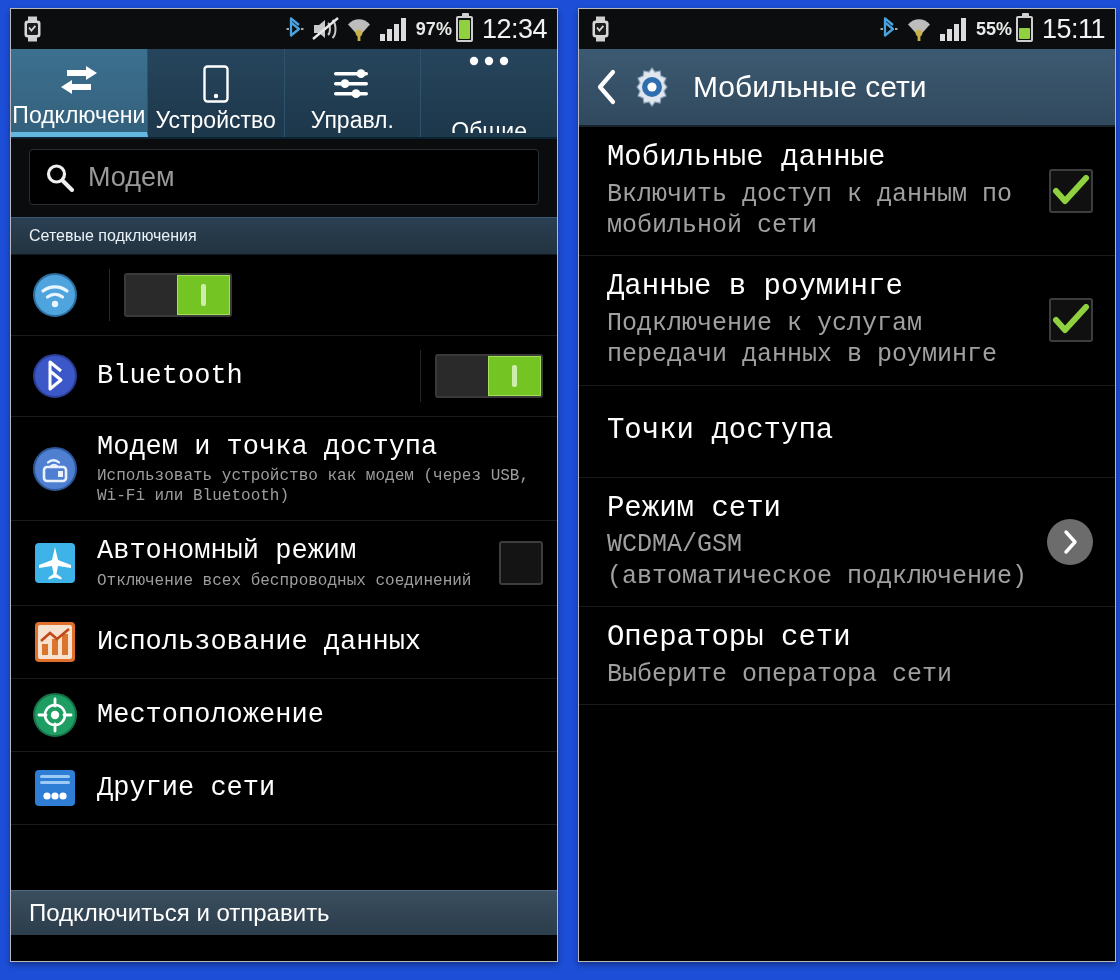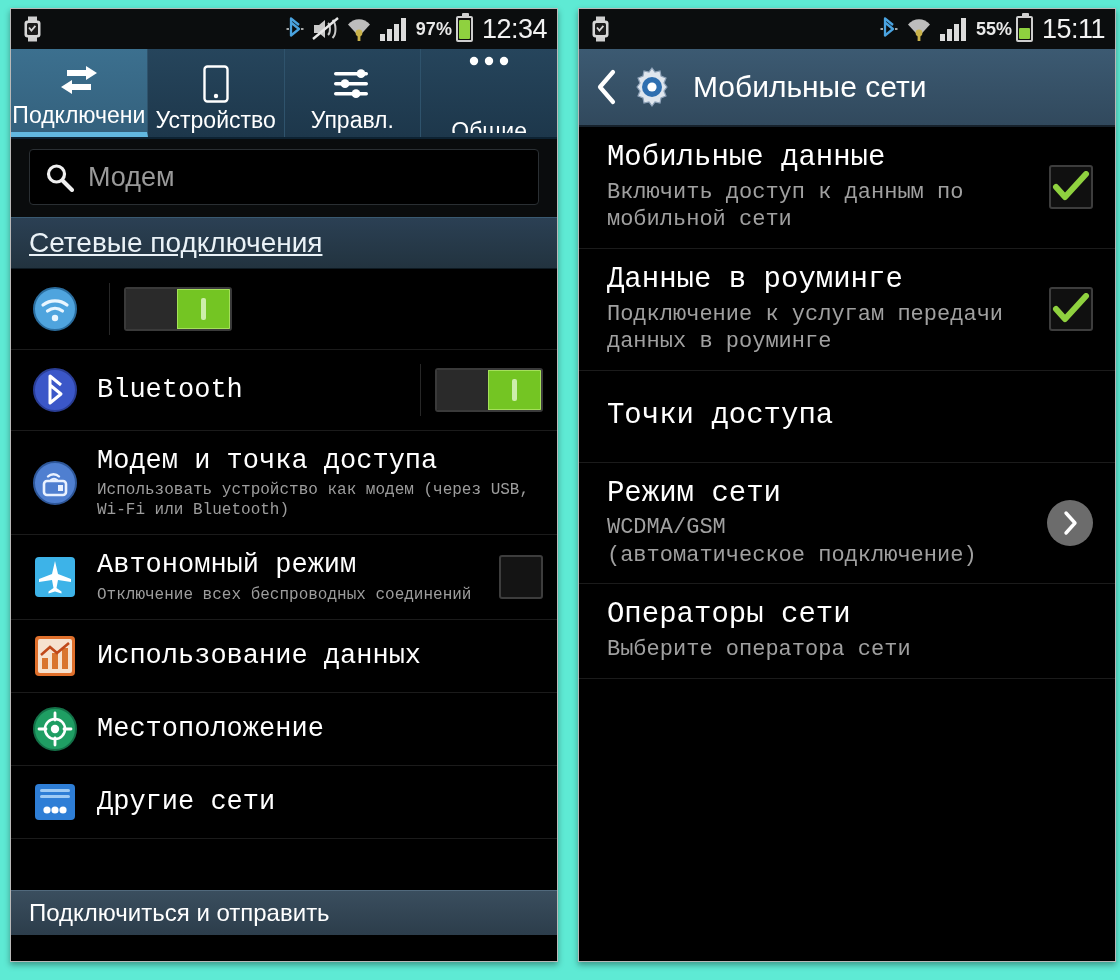--- a/index.html
+++ b/index.html
@@ -5,21 +5,21 @@
   * { box-sizing: border-box; margin: 0; padding: 0; }
   html, body {
     width: 1120px; height: 980px;
     background: #ffffff;
     font-family: "Liberation Sans", sans-serif;
     overflow: hidden;
   }
   #stage {
     position: relative;
     width: 1120px; height: 980px;
-    background: #5eead4;
+    background: #1d4ed8;
     display: flex;
     gap: 12px;
     padding: 8px 4px 34px 4px;
   }
 
   
   .phone {
     position: relative;
     background: #000;
     border: 1px solid #b9b9b9;
@@ -157,26 +157,25 @@
   }
   .search-placeholder {
     color: #9a9a9a;
     font-size: 27px;
   }
 
   
   .section-header {
     background: linear-gradient(#2b4054, #22333f);
     color: #eaf2f7;
-    font-size: 28px;
+    font-size: 16px;
     padding: 9px 16px 9px 18px;
     border-top: 1px solid #3a5a72;
     border-bottom: 1px solid #0e1a22;
     flex: 0 0 auto;
-    text-decoration: underline;
   }
 
   
   .list { background: #000; flex: 1 1 auto; overflow: hidden; }
   .row {
     display: flex;
     align-items: center;
     padding: 14px 14px 14px 18px;
     border-bottom: 1px solid #1b1b1b;
     min-height: 70px;
@@ -280,21 +279,21 @@
   .chev-circle {
     width: 46px; height: 46px;
     border-radius: 50%;
     background: #6c6c6c;
     display: flex; align-items: center; justify-content: center;
   }
 
   
   .phone-right .row { padding-left: 28px; padding-right: 22px; }
   .phone-right .rtitle { font-size: 29px; }
-  .phone-right .rsub { font-size: 22px; color: #a0a0a0; }
+  .phone-right .rsub { font-size: 25px; color: #a0a0a0; }
   .phone-right .row .rctl { border-left: none; padding-left: 0; }
 
   .filler { background: #000; flex: 1 1 auto; }
 </style>
 </head>
 <body>
 
 <div id="stage">
 
   <div class="phone phone-left">

